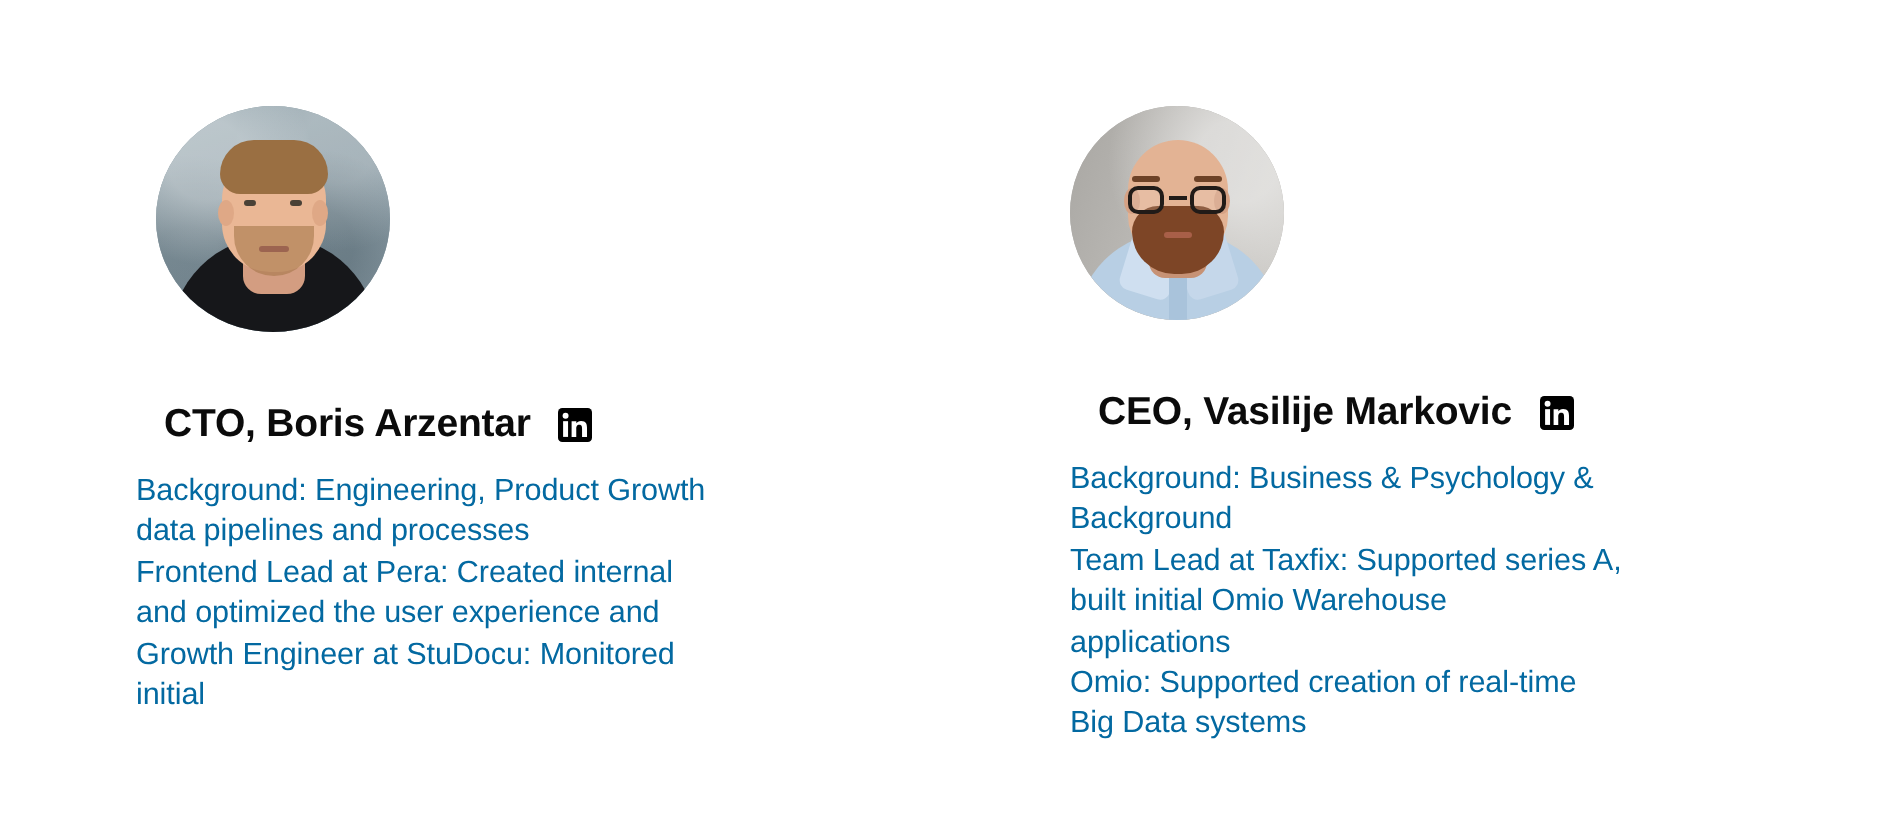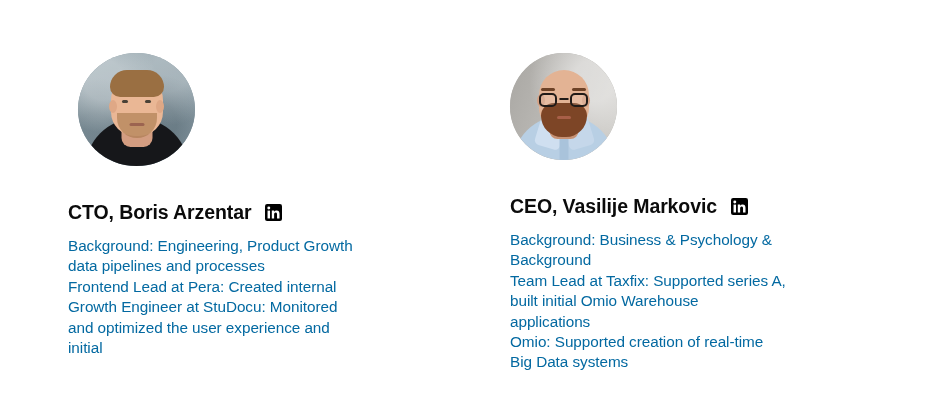--- a/index.html
+++ b/index.html
@@ -23,21 +23,21 @@
     top: 0;
     width: 948px;
     height: 412px;
   }
 
   .member {
     position: absolute;
     top: 53px;
   }
   .member-left  { left: 68px;  width: 400px; }
-  .member-right { left: 510px; width: 400px; }
+  .member-right { left: 535px; width: 400px; }
 
   
   .avatar {
     position: relative;
     border-radius: 50%;
     overflow: hidden;
     display: block;
   }
   .avatar-left {
     width: 117px;
@@ -210,20 +210,21 @@
     margin-top: 34px;
     height: 24px;
   }
   .member-name {
     font-size: 19.5px;
     font-weight: bold;
     color: #0b0b0b;
     letter-spacing: -0.1px;
     white-space: nowrap;
     line-height: 24px;
+    margin-left: 14px;
   }
   .linkedin-icon {
     width: 17px;
     height: 17px;
     margin-left: 14px;
     flex: none;
     display: block;
   }
 
   .bio {
@@ -263,22 +264,22 @@
         <rect x="3.6" y="9.3" width="3.5" height="11.1" fill="#ffffff"></rect>
         <circle cx="5.35" cy="5.5" r="2.1" fill="#ffffff"></circle>
         <path d="M9.6 9.3h3.35v1.55h.05c.47-.85 1.6-1.75 3.3-1.75 3.53 0 4.18 2.2 4.18 5.05v6.25h-3.5v-5.54c0-1.32-.03-3.02-1.9-3.02-1.9 0-2.19 1.44-2.19 2.93v5.63H9.6z" fill="#ffffff"></path>
       </svg>
     </div>
 
     <div class="bio">
       <div class="bio-line">Background: Engineering, Product Growth</div>
       <div class="bio-line">data pipelines and processes</div>
       <div class="bio-line">Frontend Lead at Pera: Created internal</div>
+      <div class="bio-line">and optimized the user experience and</div>
       <div class="bio-line">Growth Engineer at StuDocu: Monitored</div>
-      <div class="bio-line">and optimized the user experience and</div>
       <div class="bio-line">initial</div>
     </div>
   </div>
 
   <div class="member member-right">
 
     <div class="avatar avatar-right">
       <div class="bg-grad"></div>
       <div class="shape r-shirt"></div>
       <div class="shape r-collar-l"></div>

